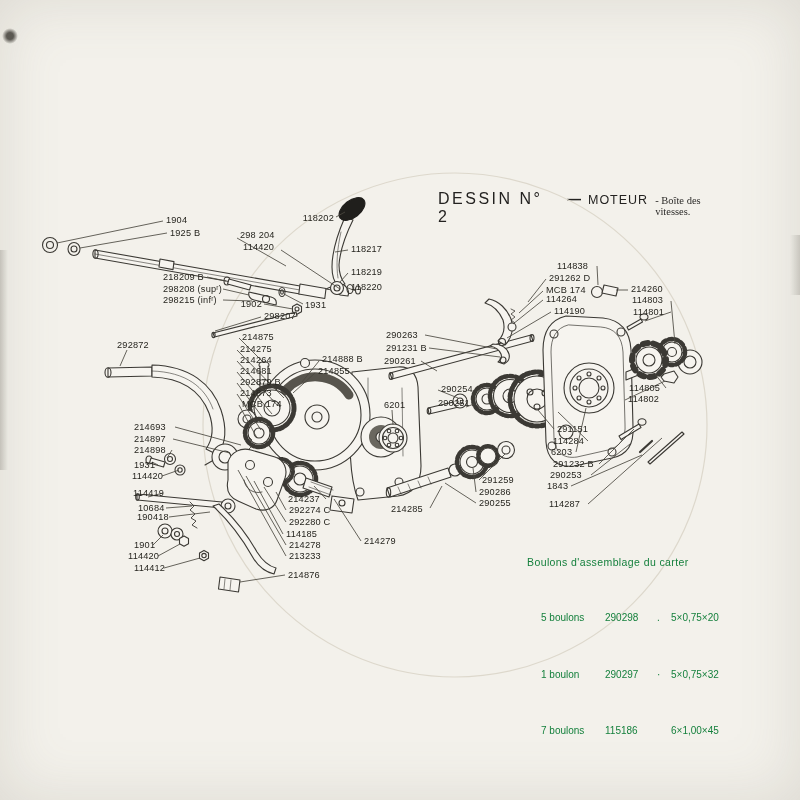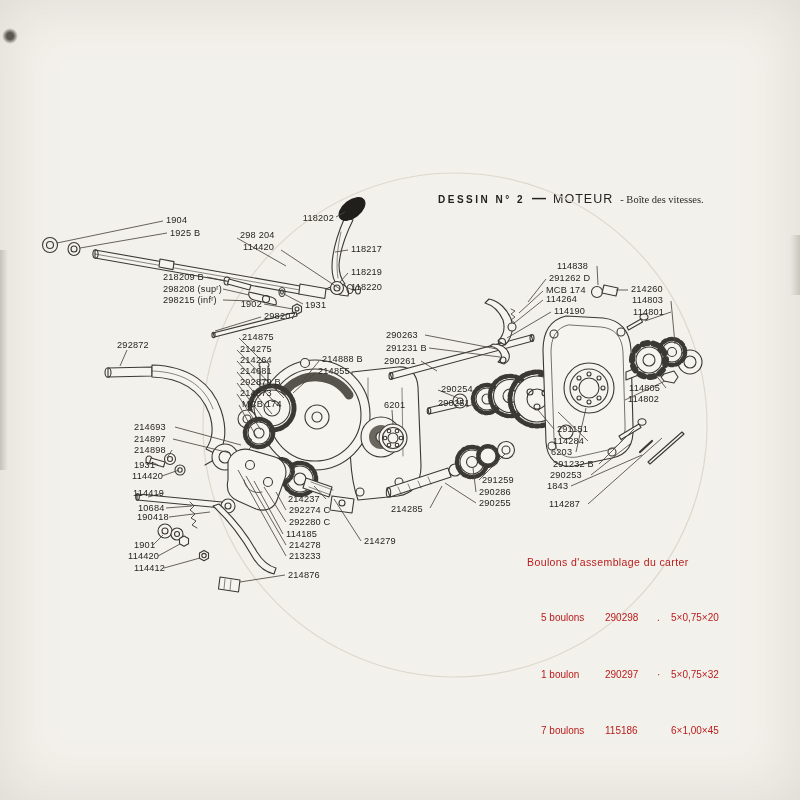--- a/index.html
+++ b/index.html
@@ -10,27 +10,27 @@
   .smudge{position:absolute;pointer-events:none;}
   .sm1{left:2px;top:28px;width:16px;height:16px;border-radius:50%;
        background:radial-gradient(circle,rgba(55,52,46,.8) 0 30%,rgba(55,52,46,0) 70%);}
   .sm2{left:0;top:250px;width:8px;height:220px;
        background:linear-gradient(to right,rgba(90,86,78,.25),rgba(90,86,78,0));}
   .sm3{right:0;top:235px;width:10px;height:60px;
        background:linear-gradient(to left,rgba(90,86,78,.22),rgba(90,86,78,0));}
   
   .title-block{position:absolute;left:438px;top:190px;width:300px;}
   .title-line{display:flex;align-items:baseline;gap:7px;color:#232220;}
-  .t-no{font-size:10px;font-weight:bold;letter-spacing:2.5px;}
+  .t-no{font-size:16px;font-weight:normal;letter-spacing:2.5px;}
   .t-dash{font-size:14px;font-weight:bold;}
   .t-sec{font-size:12.5px;font-weight:normal;letter-spacing:1px;}
   .t-suf{font-size:10.5px;color:#2b2a28;font-family:Liberation Serif, serif;}
   .subtitle{margin-top:3px;margin-left:-6px;font-size:10.5px;color:#2b2a28;letter-spacing:.3px;}
   
-  .bolt-note{position:absolute;left:527px;top:556px;color:#b91c1c;}
+  .bolt-note{position:absolute;left:527px;top:556px;color:#15803d;}
   .bolt-head{font-size:10.5px;letter-spacing:.4px;margin-bottom:3px;}
   .bolt-row{display:grid;grid-template-columns:64px 52px 14px auto;font-size:10px;
             line-height:12.5px;padding-left:14px;margin-top:44px;}
   
   svg#diagram{position:absolute;left:0;top:0;}
   #label-layer text{font-family:"Liberation Sans",sans-serif;font-size:9.2px;fill:#26251f;
                     letter-spacing:.2px;dominant-baseline:middle;}
   #leader-layer line{stroke:#4a4840;stroke-width:.85;}
 </style>
 </head>

